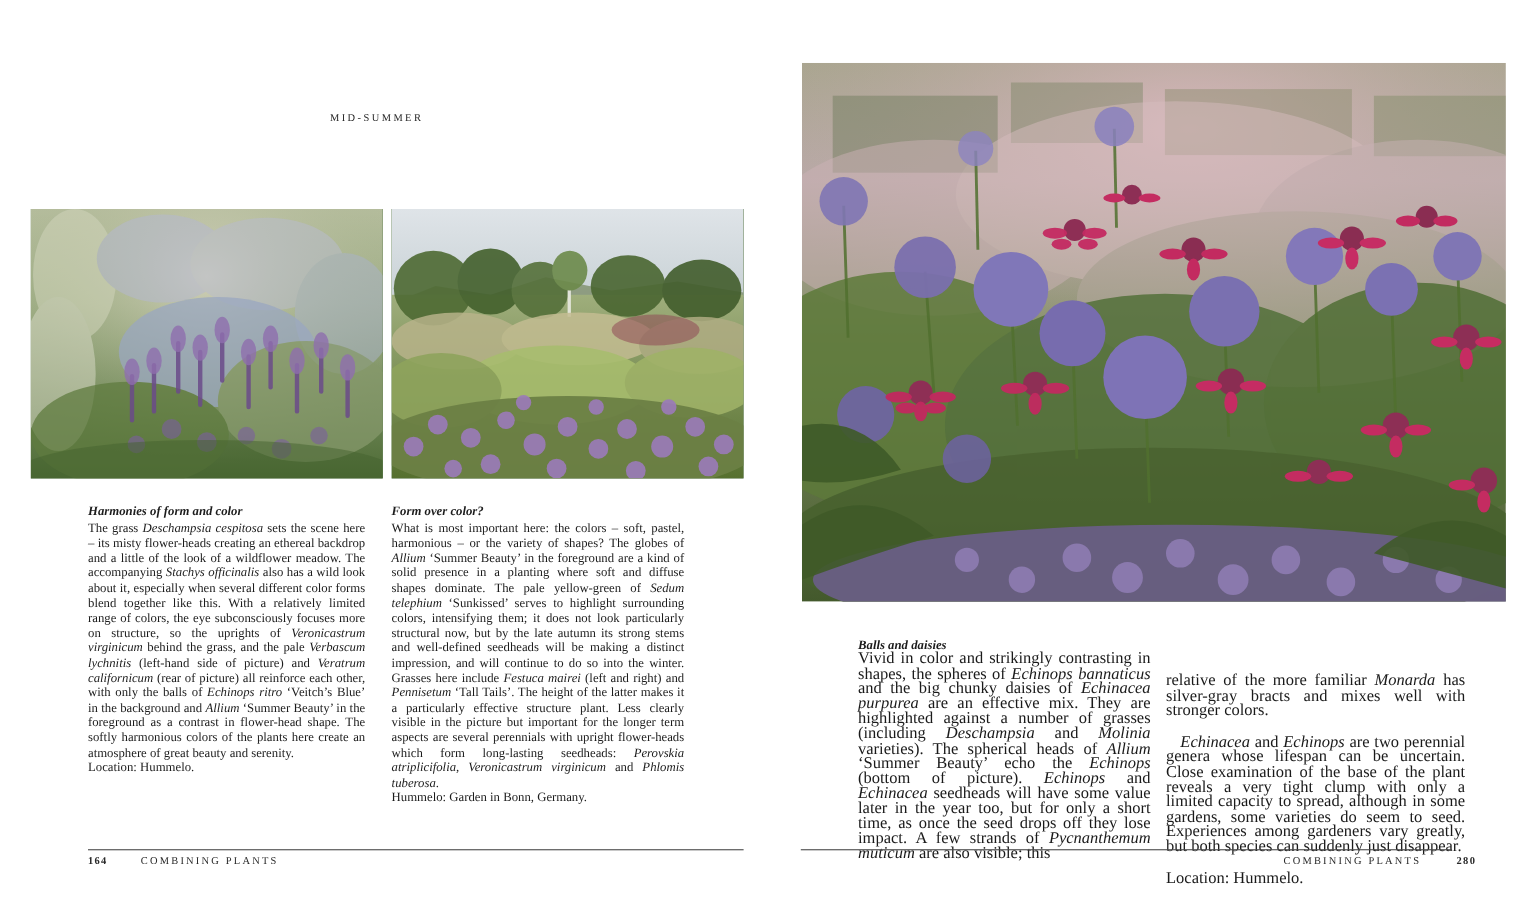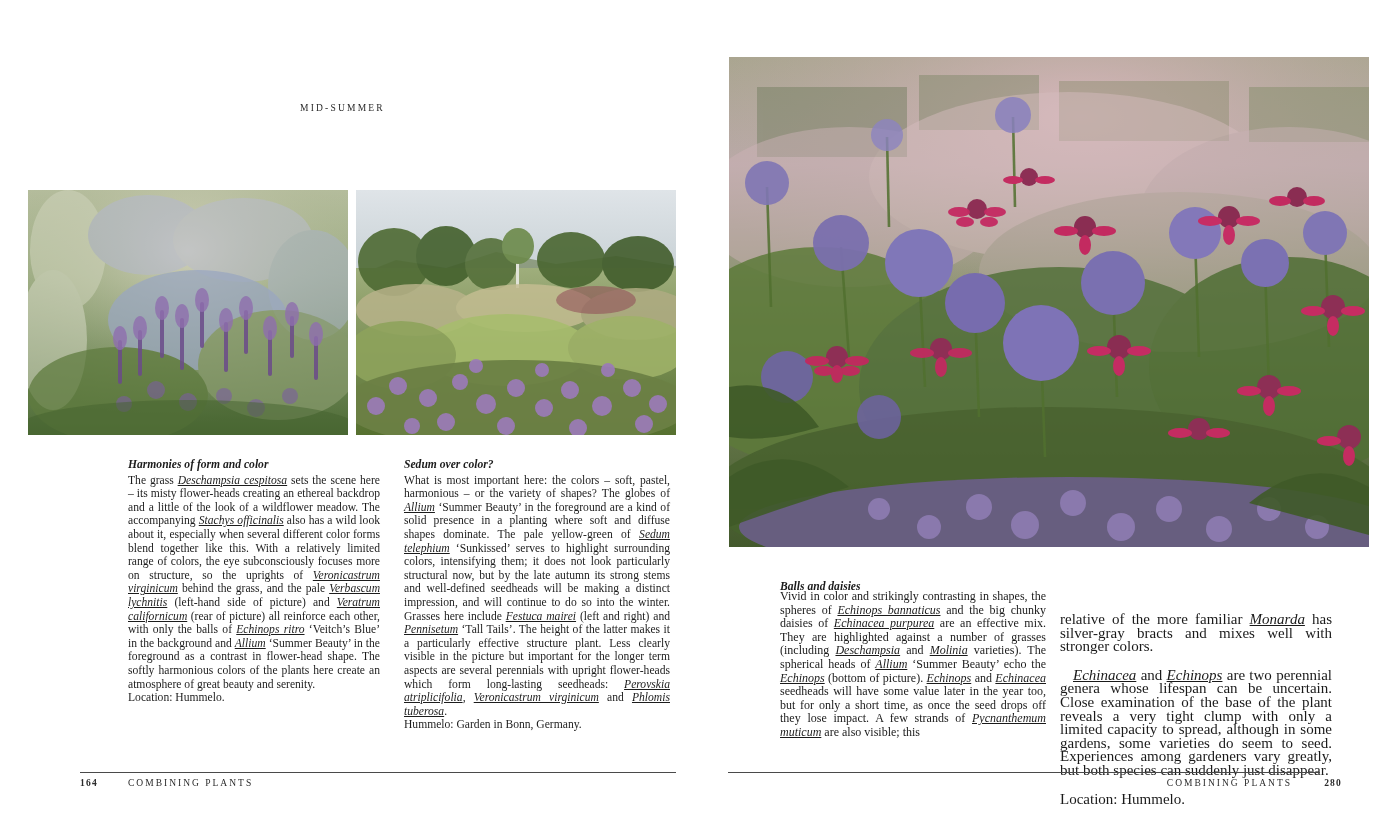--- a/index.html
+++ b/index.html
@@ -77,21 +77,20 @@
     inset: 0;
   }
 
   
   .col {
     position: absolute;
     font-size: 11.6px;
     line-height: 13.6px;
     text-align: justify;
     color: #1c1c1c;
-    margin-left: 48px;
   }
   .col p {
     margin: 0;
   }
   .subhead {
     font-style: italic;
     font-weight: bold;
     font-size: 11.6px;
     margin-bottom: 2px;
     display: block;
@@ -105,34 +104,34 @@
   .col-l2 {
     left: 356px;
     top: 458px;
     width: 266px;
   }
   .col-r1 {
     position: absolute;
     left: 80px;
     top: 578px;
     width: 266px;
-    font-size: 12px;
+    font-size: 15px;
     line-height: 13.6px;
     text-align: justify;
   }
   .col-r2 {
     position: absolute;
     left: 360px;
     top: 598px;
     width: 272px;
     font-size: 15px;
     line-height: 13.6px;
     text-align: justify;
   }
-  em { font-style: italic; text-decoration: underline; }
+  em { font-style: italic; }
 
   
   .footer-rule {
     position: absolute;
     height: 1px;
     background: #4a4a4a;
   }
   .rule-left {
     left: 80px;
     top: 772px;
@@ -293,21 +292,21 @@
       </svg>
     </div>
 
     <div class="col col-l1">
       <span class="subhead">Harmonies of form and color</span>
       <p>The grass <em>Deschampsia cespitosa</em> sets the scene here – its misty flower-heads creating an ethereal backdrop and a little of the look of a wildflower meadow. The accompanying <em>Stachys officinalis</em> also has a wild look about it, especially when several different color forms blend together like this. With a relatively limited range of colors, the eye subconsciously focuses more on structure, so the uprights of <em>Veronicastrum virginicum</em> behind the grass, and the pale <em>Verbascum lychnitis</em> (left-hand side of picture) and <em>Veratrum californicum</em> (rear of picture) all reinforce each other, with only the balls of <em>Echinops ritro</em> ‘Veitch’s Blue’ in the background and <em>Allium</em> ‘Summer Beauty’ in the foreground as a contrast in flower-head shape. The softly harmonious colors of the plants here create an atmosphere of great beauty and serenity.</p>
       <p>Location: Hummelo.</p>
     </div>
 
     <div class="col col-l2">
-      <span class="subhead">Sedum over color?</span>
+      <span class="subhead">Form over color?</span>
       <p>What is most important here: the colors – soft, pastel, harmonious – or the variety of shapes? The globes of <em>Allium</em> ‘Summer Beauty’ in the foreground are a kind of solid presence in a planting where soft and diffuse shapes dominate. The pale yellow-green of <em>Sedum telephium</em> ‘Sunkissed’ serves to highlight surrounding colors, intensifying them; it does not look particularly structural now, but by the late autumn its strong stems and well-defined seedheads will be making a distinct impression, and will continue to do so into the winter. Grasses here include <em>Festuca mairei</em> (left and right) and <em>Pennisetum</em> ‘Tall Tails’. The height of the latter makes it a particularly effective structure plant. Less clearly visible in the picture but important for the longer term aspects are several perennials with upright flower-heads which form long-lasting seedheads: <em>Perovskia atriplicifolia</em>, <em>Veronicastrum virginicum</em> and <em>Phlomis tuberosa</em>.</p>
       <p>Hummelo: Garden in Bonn, Germany.</p>
     </div>
 
     <div class="footer-rule rule-left"></div>
     <div class="folio folio-num-left">164</div>
     <div class="folio folio-txt-left">COMBINING PLANTS</div>
   </div>
 
   <div class="page-right">

